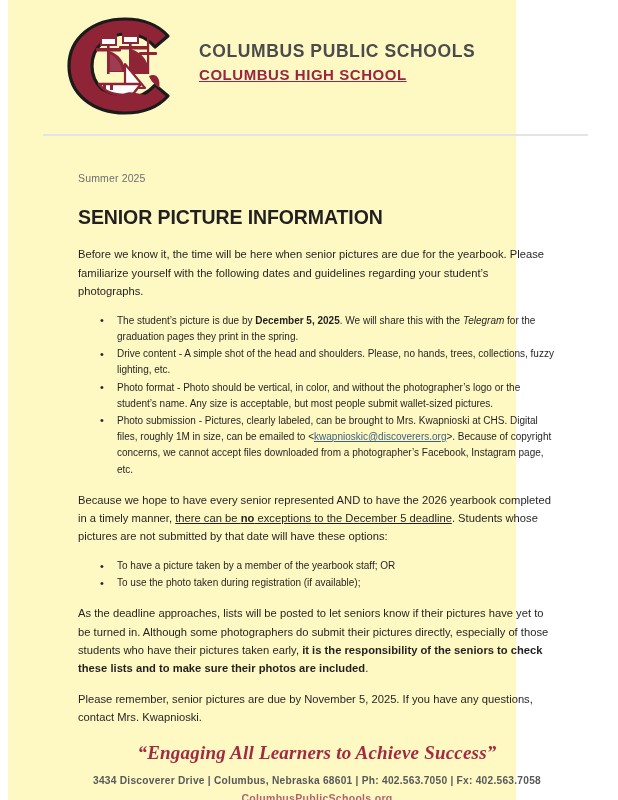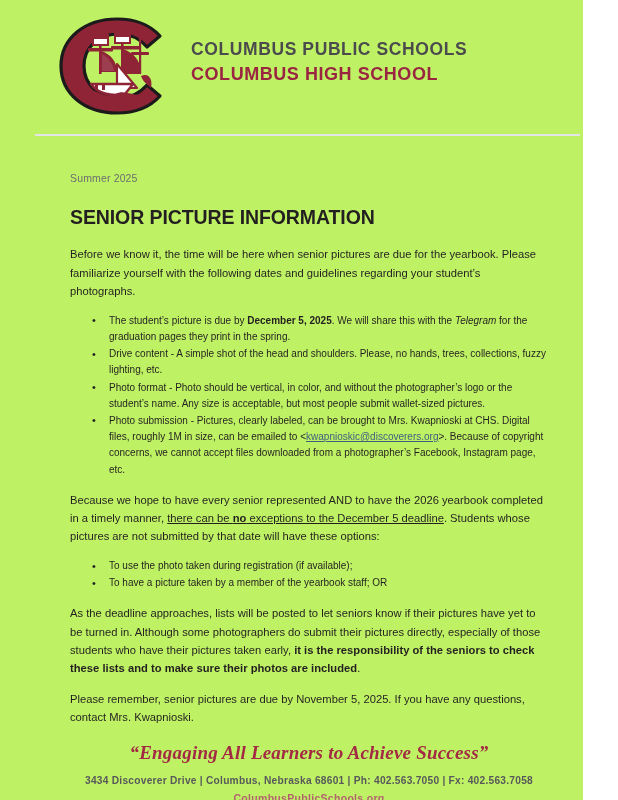--- a/index.html
+++ b/index.html
@@ -10,24 +10,25 @@
   body {
     width: 618px;
     height: 800px;
     overflow: hidden;
     font-family: "Liberation Sans", sans-serif;
     color: #231f20;
     -webkit-font-smoothing: antialiased;
   }
   .page {
     position: relative;
-    width: 583px;
+    width: 508px;
     height: 800px;
-    background: #bef264;
+    background: #fef9c3;
     box-sizing: border-box;
+    margin-left: 8px;
   }
 
   
   .letterhead {
     display: flex;
     align-items: center;
     padding: 14px 0 0 55px;
     height: 118px;
     box-sizing: border-box;
   }
@@ -44,27 +45,28 @@
   }
   .district-name {
     font-size: 17.5px;
     letter-spacing: 0.6px;
     font-weight: 600;
     color: #4b4b4d;
     line-height: 1.25;
     white-space: nowrap;
   }
   .school-name {
-    font-size: 18px;
+    font-size: 15px;
     letter-spacing: 0.55px;
     font-weight: 600;
     color: #9a2540;
     line-height: 1.3;
     margin-top: 2px;
     white-space: nowrap;
+    text-decoration: underline;
   }
 
   .divider {
     position: absolute;
     left: 35px;
     top: 134px;
     width: 545px;
     height: 2px;
     background: #e3e4e6;
   }
@@ -240,22 +242,22 @@
     <ul class="bullets" id="guidelines-list">
         <li><span>The student’s picture is due by </span><span class="b">December 5, 2025</span><span>. We will share this with the </span><span class="i">Telegram</span><span> for the graduation pages they print in the spring.</span></li>
         <li><span>Drive content - A simple shot of the head and shoulders. Please, no hands, trees, collections, fuzzy lighting, etc.</span></li>
         <li><span>Photo format - Photo should be vertical, in color, and without the photographer’s logo or the student’s name. Any size is acceptable, but most people submit wallet-sized pictures.</span></li>
         <li><span>Photo submission - Pictures, clearly labeled, can be brought to Mrs. Kwapnioski at CHS. Digital files, roughly 1M in size, can be emailed to &lt;</span><a class="mailto" href="#">kwapnioskic@discoverers.org</a><span>&gt;. Because of copyright concerns, we cannot accept files downloaded from a photographer’s Facebook, Instagram page, etc.</span></li>
       </ul>
 
     <p class="para" id="deadline-paragraph"><span>Because we hope to have every senior represented AND to have the 2026 yearbook completed in a timely manner, </span><span class="u">there can be </span><span class="b u">no</span><span class="u"> exceptions to the December 5 deadline</span><span>. Students whose pictures are not submitted by that date will have these options:</span></p>
 
     <ul class="bullets" id="options-list">
+        <li><span>To have a picture taken by a member of the yearbook staff; OR</span></li>
         <li><span>To use the photo taken during registration (if available);</span></li>
-        <li><span>To have a picture taken by a member of the yearbook staff; OR</span></li>
       </ul>
 
     <p class="para" id="responsibility-paragraph"><span>As the deadline approaches, lists will be posted to let seniors know if their pictures have yet to be turned in. Although some photographers do submit their pictures directly, especially of those students who have their pictures taken early, </span><span class="b">it is the responsibility of the seniors to check these lists and to make sure their photos are included</span><span>.</span></p>
 
     <p class="para">Please remember, senior pictures are due by November 5, 2025. If you have any questions, contact Mrs. Kwapnioski.</p>
   </div>
 
   <div class="footer">
     <div class="tagline">“Engaging All Learners to Achieve Success”</div>
     <div class="address">3434 Discoverer Drive  |  Columbus, Nebraska  68601  |  Ph: 402.563.7050  |  Fx: 402.563.7058</div>

